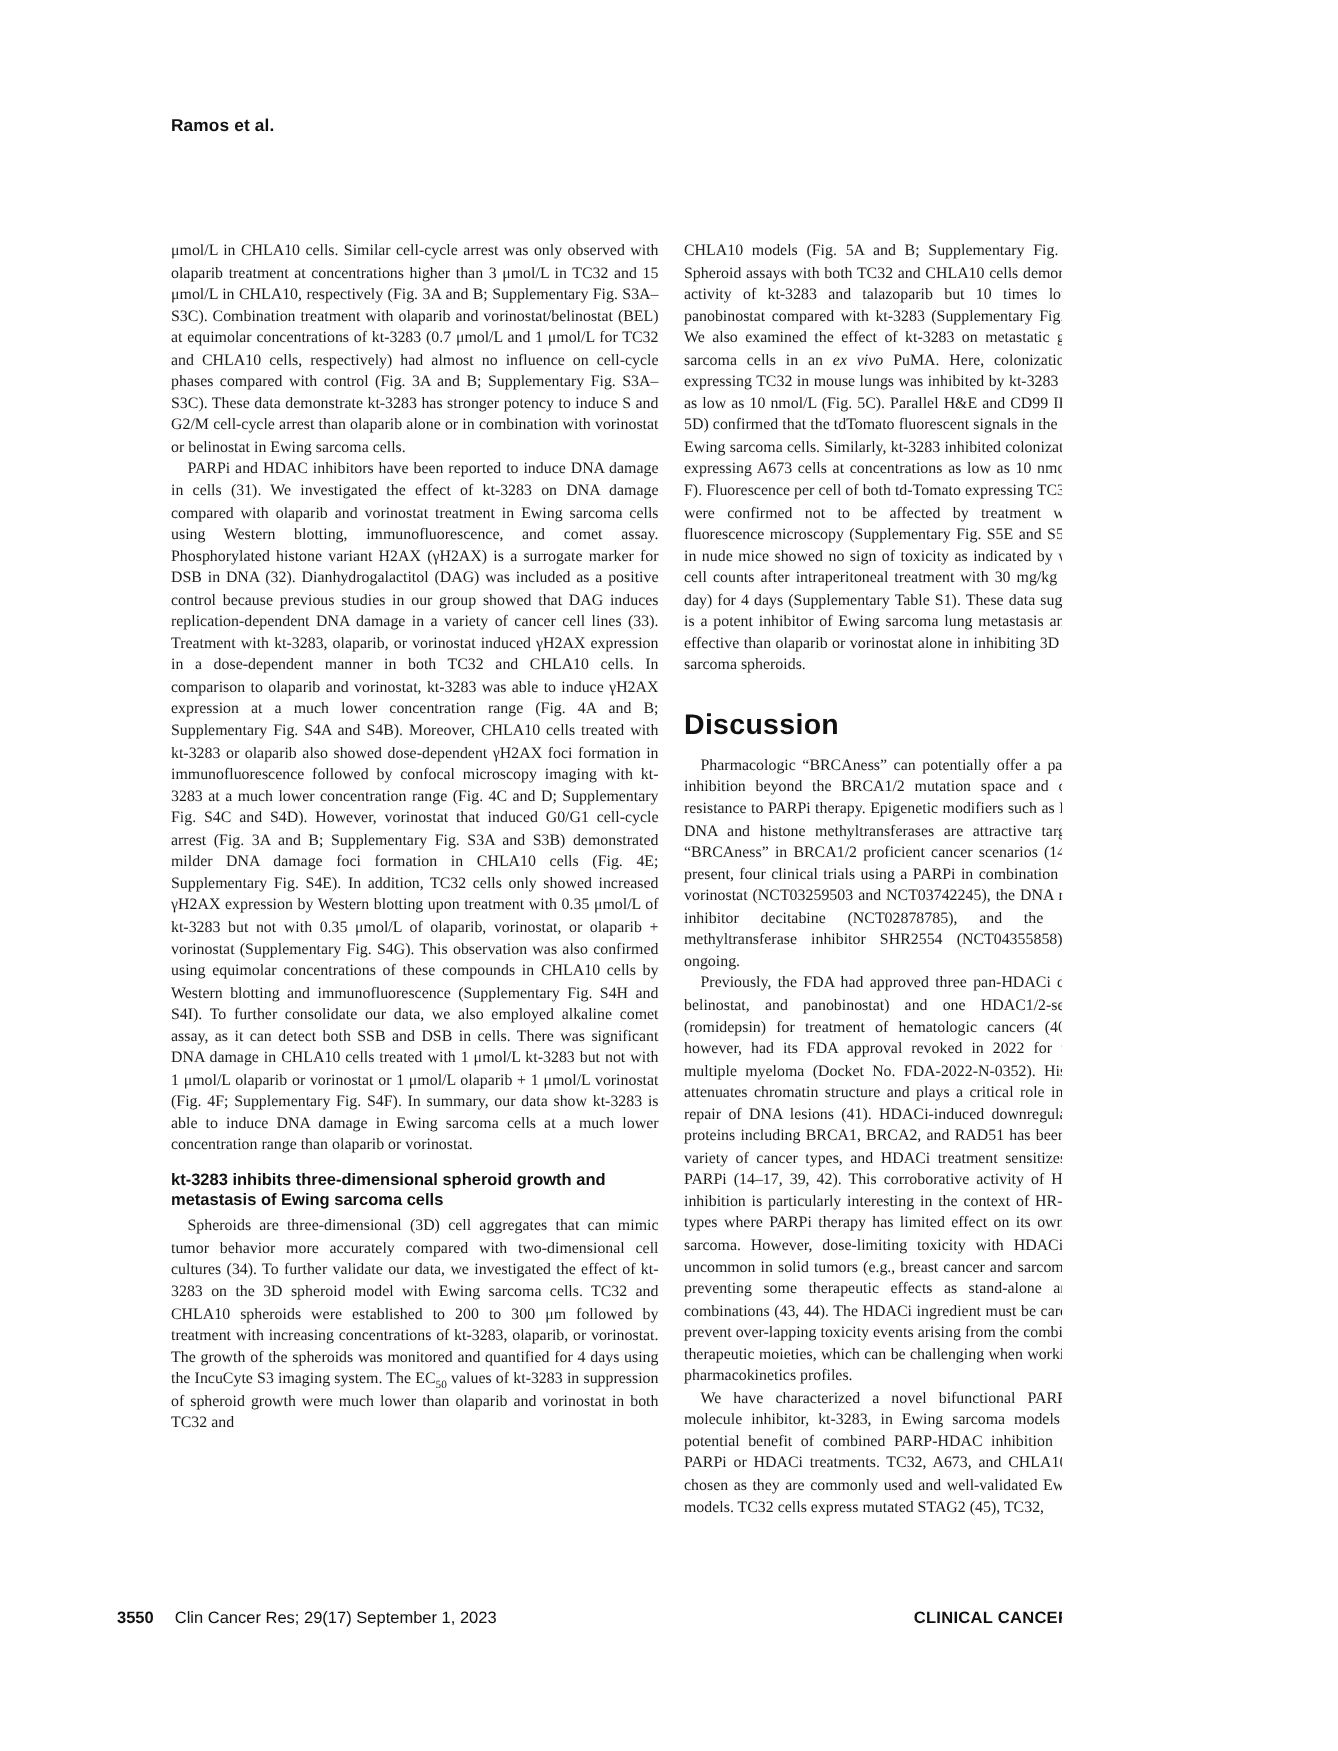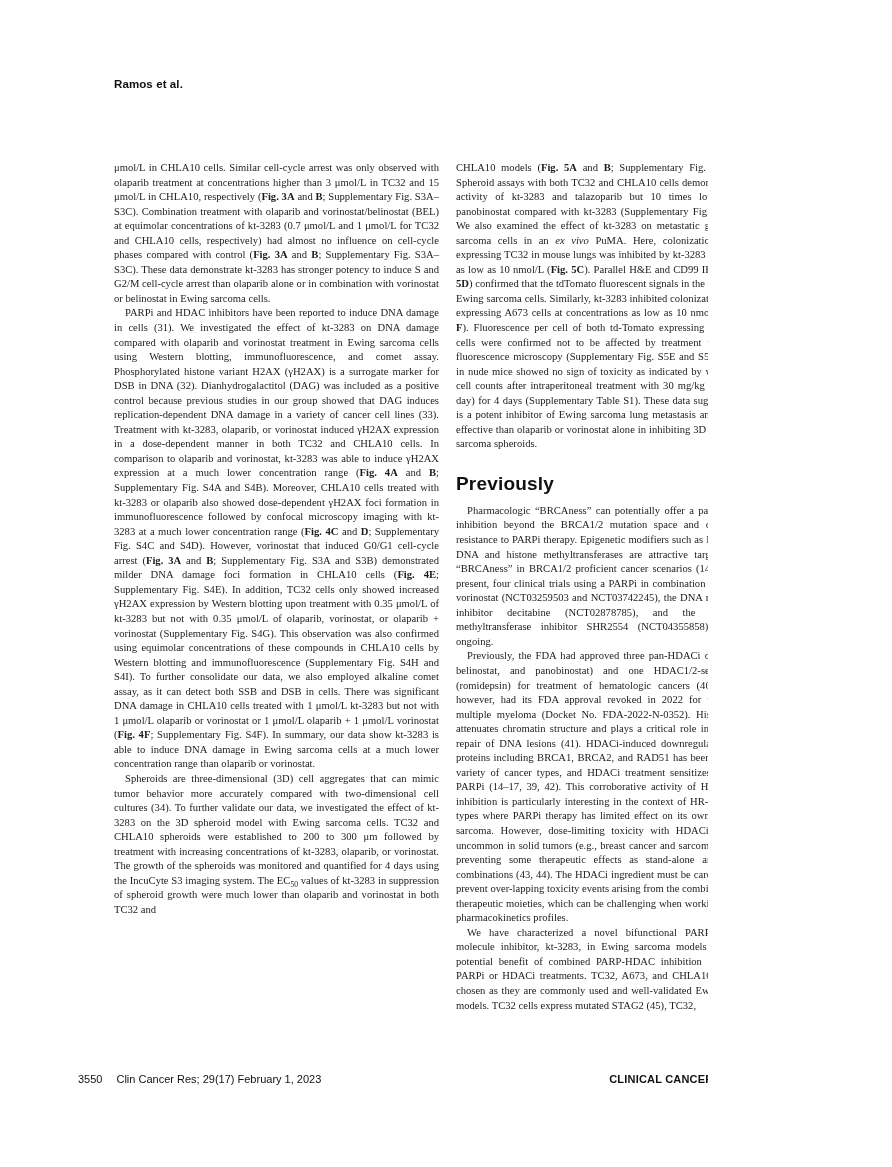--- a/index.html
+++ b/index.html
@@ -56,40 +56,40 @@
   .discussion-heading {
     font-family: "Liberation Sans", sans-serif;
     font-weight: 700;
     font-size: 19px;
     line-height: 22px;
     text-align: left;
     margin: 21px 0 9px 0;
     color: #111;
     letter-spacing: 0.2px;
   }
-  .para b { font-weight: 700; }
+  .para b { font-weight: 400; }
   .para i { }
   .para sub { font-size: 7.5px; line-height: 0; }
   .footer {
     position: absolute;
     left: 0;
     top: 1073px;
     width: 892px;
     font-family: "Liberation Sans", sans-serif;
     font-size: 11px;
     color: #111;
   }
   .footer-left {
     position: absolute;
     left: 78px;
     top: 0;
     white-space: nowrap;
   }
   .footer-page-number {
-    font-weight: 400;
+    font-weight: 700;
     margin-right: 14px;
   }
   .footer-right {
     position: absolute;
     right: 112px;
     top: 0;
     font-weight: 700;
     white-space: nowrap;
     letter-spacing: 0.2px;
   }
@@ -97,31 +97,32 @@
 </head>
 <body>
 
 <div class="page">
 
   <div class="running-header">Ramos et al.</div>
 
   <div class="column col-left">
     <p class="para">μmol/L in CHLA10 cells. Similar cell-cycle arrest was only observed with olaparib treatment at concentrations higher than 3 μmol/L in TC32 and 15 μmol/L in CHLA10, respectively (<b>Fig. 3A</b> and <b>B</b>; Supplementary Fig. S3A–S3C). Combination treatment with olaparib and vorinostat/belinostat (BEL) at equimolar concentrations of kt-3283 (0.7 μmol/L and 1 μmol/L for TC32 and CHLA10 cells, respectively) had almost no influence on cell-cycle phases compared with control (<b>Fig. 3A</b> and <b>B</b>; Supplementary Fig. S3A–S3C). These data demonstrate kt-3283 has stronger potency to induce S and G2/M cell-cycle arrest than olaparib alone or in combination with vorinostat or belinostat in Ewing sarcoma cells.</p>
     <p class="para indent">PARPi and HDAC inhibitors have been reported to induce DNA damage in cells (31). We investigated the effect of kt-3283 on DNA damage compared with olaparib and vorinostat treatment in Ewing sarcoma cells using Western blotting, immunofluorescence, and comet assay. Phosphorylated histone variant H2AX (γH2AX) is a surrogate marker for DSB in DNA (32). Dianhydrogalactitol (DAG) was included as a positive control because previous studies in our group showed that DAG induces replication-dependent DNA damage in a variety of cancer cell lines (33). Treatment with kt-3283, olaparib, or vorinostat induced γH2AX expression in a dose-dependent manner in both TC32 and CHLA10 cells. In comparison to olaparib and vorinostat, kt-3283 was able to induce γH2AX expression at a much lower concentration range (<b>Fig. 4A</b> and <b>B</b>; Supplementary Fig. S4A and S4B). Moreover, CHLA10 cells treated with kt-3283 or olaparib also showed dose-dependent γH2AX foci formation in immunofluorescence followed by confocal microscopy imaging with kt-3283 at a much lower concentration range (<b>Fig. 4C</b> and <b>D</b>; Supplementary Fig. S4C and S4D). However, vorinostat that induced G0/G1 cell-cycle arrest (<b>Fig. 3A</b> and <b>B</b>; Supplementary Fig. S3A and S3B) demonstrated milder DNA damage foci formation in CHLA10 cells (<b>Fig. 4E</b>; Supplementary Fig. S4E). In addition, TC32 cells only showed increased γH2AX expression by Western blotting upon treatment with 0.35 μmol/L of kt-3283 but not with 0.35 μmol/L of olaparib, vorinostat, or olaparib + vorinostat (Supplementary Fig. S4G). This observation was also confirmed using equimolar concentrations of these compounds in CHLA10 cells by Western blotting and immunofluorescence (Supplementary Fig. S4H and S4I). To further consolidate our data, we also employed alkaline comet assay, as it can detect both SSB and DSB in cells. There was significant DNA damage in CHLA10 cells treated with 1 μmol/L kt-3283 but not with 1 μmol/L olaparib or vorinostat or 1 μmol/L olaparib + 1 μmol/L vorinostat (<b>Fig. 4F</b>; Supplementary Fig. S4F). In summary, our data show kt-3283 is able to induce DNA damage in Ewing sarcoma cells at a much lower concentration range than olaparib or vorinostat.</p>
+    <h3 class="section-heading">kt-3283 inhibits three-dimensional spheroid growth and metastasis of Ewing sarcoma cells</h3>
     <p class="para indent">Spheroids are three-dimensional (3D) cell aggregates that can mimic tumor behavior more accurately compared with two-dimensional cell cultures (34). To further validate our data, we investigated the effect of kt-3283 on the 3D spheroid model with Ewing sarcoma cells. TC32 and CHLA10 spheroids were established to 200 to 300 μm followed by treatment with increasing concentrations of kt-3283, olaparib, or vorinostat. The growth of the spheroids was monitored and quantified for 4 days using the IncuCyte S3 imaging system. The EC<sub>50</sub> values of kt-3283 in suppression of spheroid growth were much lower than olaparib and vorinostat in both TC32 and</p>
   </div>
 
   <div class="column col-right">
     <p class="para">CHLA10 models (<b>Fig. 5A</b> and <b>B</b>; Supplementary Fig. S5A and S5B). Spheroid assays with both TC32 and CHLA10 cells demonstrate equivalent activity of kt-3283 and talazoparib but 10 times lower efficacy of panobinostat compared with kt-3283 (Supplementary Fig. S5C and S5D). We also examined the effect of kt-3283 on metastatic growth of Ewing sarcoma cells in an <i>ex vivo</i> PuMA. Here, colonization of td-Tomato expressing TC32 in mouse lungs was inhibited by kt-3283 at concentrations as low as 10 nmol/L (<b>Fig. 5C</b>). Parallel H&amp;E and CD99 IHC staining (<b>Fig. 5D</b>) confirmed that the tdTomato fluorescent signals in the lung tissues were Ewing sarcoma cells. Similarly, kt-3283 inhibited colonization of td-Tomato expressing A673 cells at concentrations as low as 10 nmol/L (<b>Fig. 5E</b> and <b>F</b>). Fluorescence per cell of both td-Tomato expressing TC32 and A673 cells were confirmed not to be affected by treatment with kt-3283 by fluorescence microscopy (Supplementary Fig. S5E and S5F). A pilot study in nude mice showed no sign of toxicity as indicated by weight and blood cell counts after intraperitoneal treatment with 30 mg/kg kt-3283 (twice a day) for 4 days (Supplementary Table S1). These data suggest that kt-3283 is a potent inhibitor of Ewing sarcoma lung metastasis and that it is more effective than olaparib or vorinostat alone in inhibiting 3D growth in Ewing sarcoma spheroids.</p>
-    <h2 class="discussion-heading">Previously</h2>
+    <h2 class="discussion-heading">Discussion</h2>
     <p class="para indent">Pharmacologic “BRCAness” can potentially offer a path to take PARP inhibition beyond the BRCA1/2 mutation space and counter potential resistance to PARPi therapy. Epigenetic modifiers such as HDAC as well as DNA and histone methyltransferases are attractive targets for induced “BRCAness” in BRCA1/2 proficient cancer scenarios (14, 16, 35–39). At present, four clinical trials using a PARPi in combination with the HDACi vorinostat (NCT03259503 and NCT03742245), the DNA methyltransferase inhibitor decitabine (NCT02878785), and the EZH2 histone methyltransferase inhibitor SHR2554 (NCT04355858), are currently ongoing.</p>
     <p class="para indent">Previously, the FDA had approved three pan-HDACi drugs (vorinostat, belinostat, and panobinostat) and one HDAC1/2-selective HDACi (romidepsin) for treatment of hematologic cancers (40). Panobinostat, however, had its FDA approval revoked in 2022 for the treatment of multiple myeloma (Docket No. FDA-2022-N-0352). Histone acetylation attenuates chromatin structure and plays a critical role in recognition and repair of DNA lesions (41). HDACi-induced downregulation of key HR proteins including BRCA1, BRCA2, and RAD51 has been established in a variety of cancer types, and HDACi treatment sensitizes cancer cells to PARPi (14–17, 39, 42). This corroborative activity of HDAC and PARP inhibition is particularly interesting in the context of HR-proficient cancer types where PARPi therapy has limited effect on its own, such as Ewing sarcoma. However, dose-limiting toxicity with HDACi therapy is not uncommon in solid tumors (e.g., breast cancer and sarcomas) and has been preventing some therapeutic effects as stand-alone and in treatment combinations (43, 44). The HDACi ingredient must be carefully adjusted to prevent over-lapping toxicity events arising from the combination with other therapeutic moieties, which can be challenging when working with different pharmacokinetics profiles.</p>
     <p class="para indent">We have characterized a novel bifunctional PARP-HDAC single-molecule inhibitor, kt-3283, in Ewing sarcoma models to evaluate the potential benefit of combined PARP-HDAC inhibition over stand-alone PARPi or HDACi treatments. TC32, A673, and CHLA10 cell lines were chosen as they are commonly used and well-validated Ewing sarcoma cell models. TC32 cells express mutated STAG2 (45), TC32,</p>
   </div>
 
   <div class="footer">
     <div class="footer-left">
-      <span class="footer-page-number">3550</span><span>Clin Cancer Res; 29(17) February 1, 2023</span>
+      <span class="footer-page-number">3550</span><span>Clin Cancer Res; 29(17) September 1, 2023</span>
     </div>
     <div class="footer-right">CLINICAL CANCER RESEARCH</div>
   </div>
 
 </div>
 
 </body></html>

